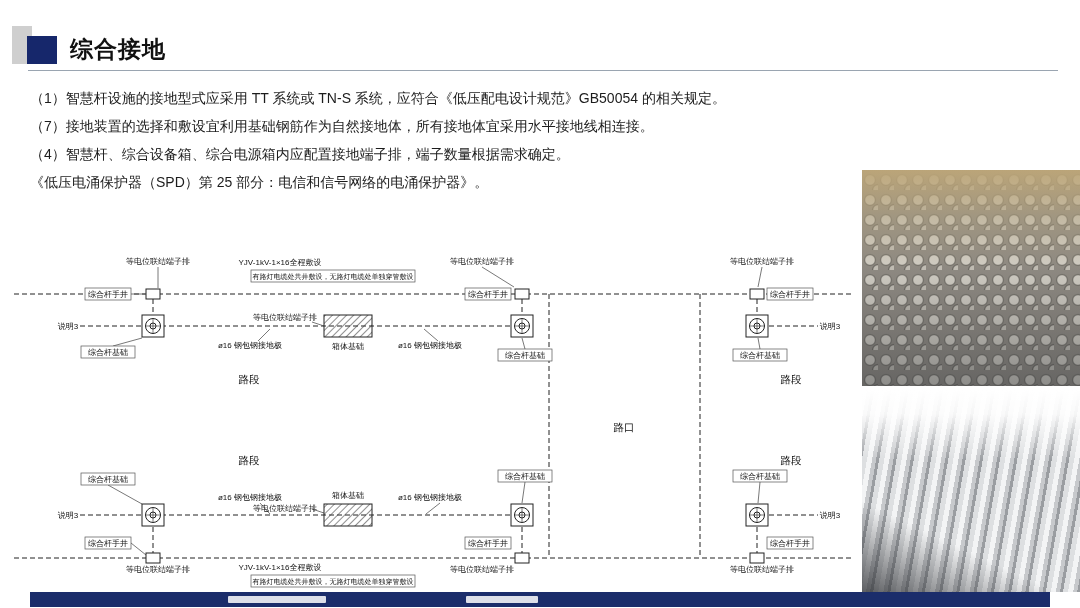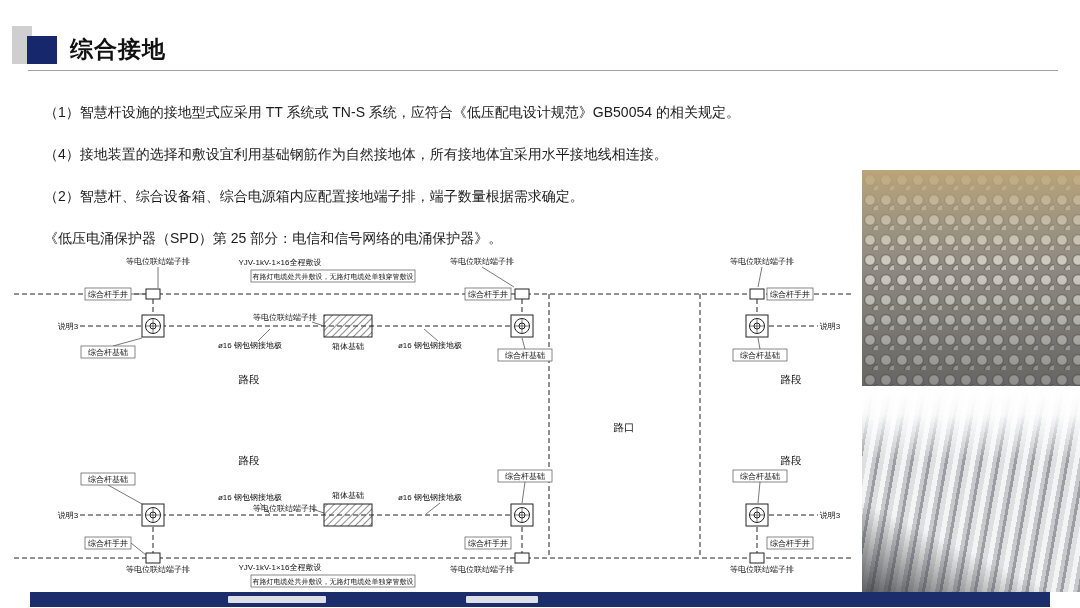--- a/index.html
+++ b/index.html
@@ -7,21 +7,21 @@
   .slide{position:relative;width:1080px;height:608px;background:#ffffff;overflow:hidden;padding-left:21px;}
 
   
   .deco-gray{position:absolute;left:12px;top:26px;width:20px;height:38px;background:#cfcfcf;}
   .deco-blue{position:absolute;left:27px;top:36px;width:30px;height:28px;background:#16276B;}
   .title{position:absolute;left:70px;top:34px;font-size:23px;font-weight:bold;color:#111;letter-spacing:1px;}
   .divider{position:absolute;left:28px;top:70px;width:1030px;height:1px;background:#9aa5b1;}
 
   
   .paras{position:absolute;left:30px;top:84px;width:1045px;z-index:1;}
-  .paras p{margin:14px;font-size:14px;line-height:28px;color:#1c1c1c;white-space:nowrap;}
+  .paras p{margin:0;font-size:14px;line-height:28px;color:#1c1c1c;white-space:nowrap;}
 
   
   .diagram{position:absolute;left:8px;top:250px;z-index:1;}
   .diagram text{font-family:"Liberation Sans","DejaVu Sans",sans-serif;}
   .lb{font-size:8px;fill:#111;text-anchor:middle;}
   .lb7{font-size:7px;fill:#111;text-anchor:middle;}
   .rd{font-size:10.5px;fill:#111;text-anchor:middle;}
   .lbx{fill:#ffffff;stroke:#555;stroke-width:0.7;}
 
   
@@ -55,22 +55,22 @@
 
 <div class="slide">
 
   <div class="deco-gray"></div>
   <div class="deco-blue"></div>
   <div class="title">综合接地</div>
   <div class="divider"></div>
 
   <div class="paras">
     <p>（1）智慧杆设施的接地型式应采用 TT 系统或 TN-S 系统，应符合《低压配电设计规范》GB50054 的相关规定。</p>
-    <p>（4）接地装置的选择和敷设宜利用基础钢筋作为自然接地体，所有接地体宜采用水平接地线相连接。</p>
-    <p>（2）智慧杆、综合设备箱、综合电源箱内应配置接地端子排，端子数量根据需求确定。</p>
+    <p>（7）接地装置的选择和敷设宜利用基础钢筋作为自然接地体，所有接地体宜采用水平接地线相连接。</p>
+    <p>（4）智慧杆、综合设备箱、综合电源箱内应配置接地端子排，端子数量根据需求确定。</p>
     <p>《低压电涌保护器（SPD）第 25 部分：电信和信号网络的电涌保护器》。</p>
   </div>
 
   <svg class="diagram" width="852" height="342" viewBox="0 0 852 342">
     <defs>
       <pattern id="hatch" width="5" height="5" patternUnits="userSpaceOnUse" patternTransform="rotate(45)">
         <line x1="0" y1="0" x2="0" y2="5" stroke="#444" stroke-width="1.2"></line>
       </pattern>
       <g id="pole">
         <rect x="-11" y="-11" width="22" height="22" fill="#fff" stroke="#222" stroke-width="1"></rect>

